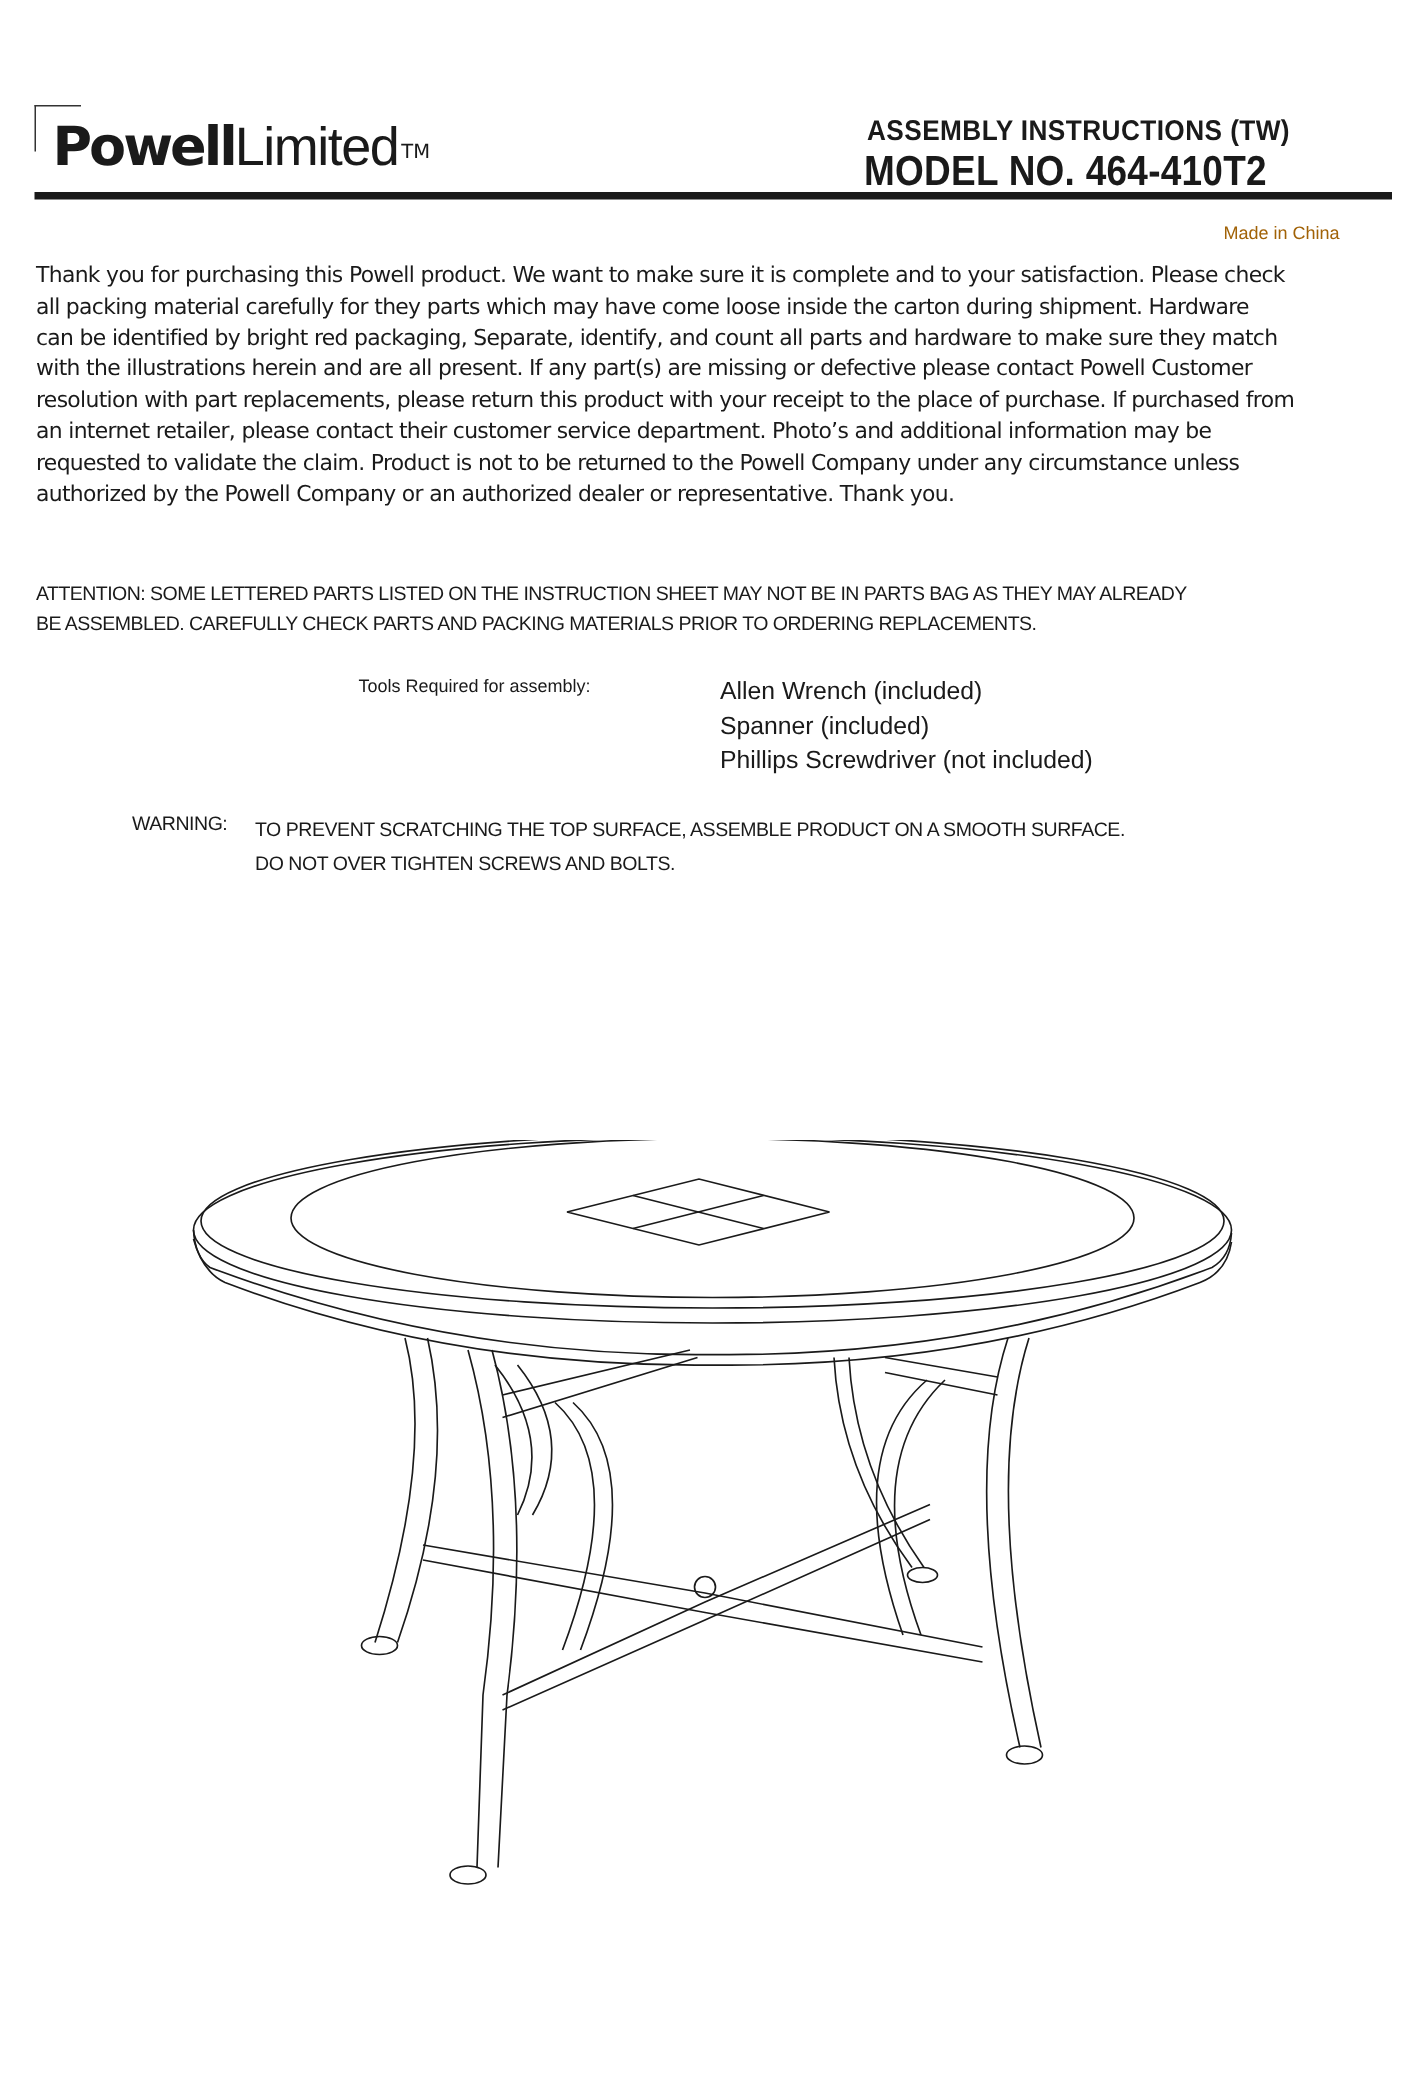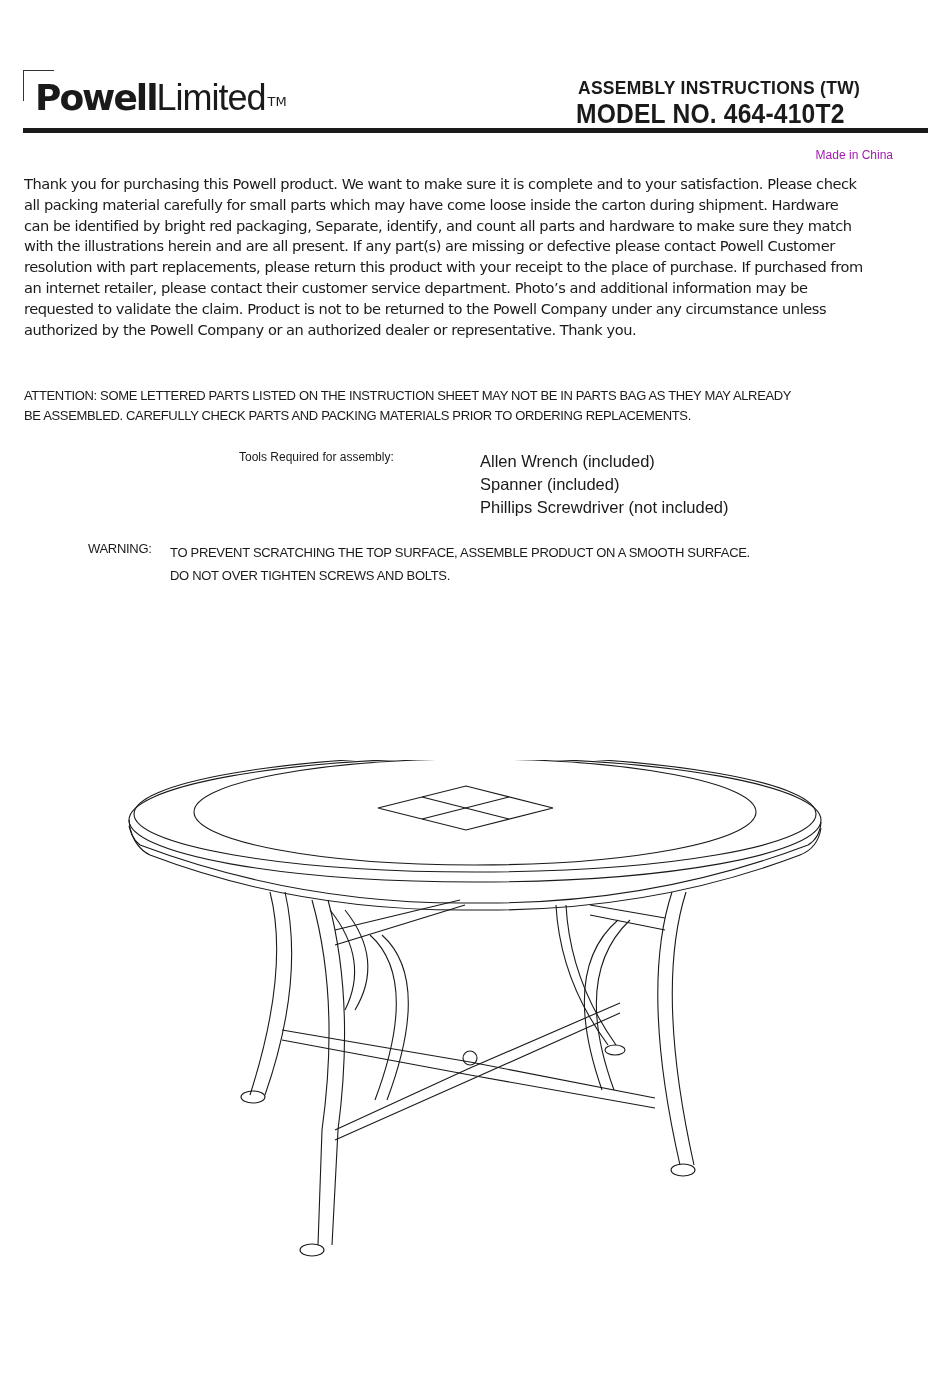--- a/index.html
+++ b/index.html
@@ -11,21 +11,21 @@
   .logo-box { left: 23px; top: 70px; width: 30px; height: 30px; border: 1.4px solid #333; border-right: none; border-bottom: none; }
   .logo { left: 35px; top: 78px; font-size: 36px; line-height: 40px; letter-spacing: -1.5px; white-space: nowrap; }
   .logo .bold { font-weight: bold; letter-spacing: -2px; }
   .logo .light { font-weight: normal; font-family: Liberation Sans, sans-serif; letter-spacing: -1px; }
   .logo .tm { font-size: 13px; vertical-align: top; position: relative; top: 4px; margin-left: 2px; letter-spacing: 0; }
 
   .title1 { left: 578px; top: 77px; font-family: "Liberation Sans", sans-serif; font-weight: bold; font-size: 19px; letter-spacing: 0.3px; transform: scaleX(0.92); transform-origin: left; white-space: nowrap; }
   .title2 { left: 576px; top: 98px; font-family: "Liberation Sans", sans-serif; font-weight: bold; font-size: 28px; letter-spacing: 0.2px; transform: scaleX(0.88); transform-origin: left; white-space: nowrap; }
 
   .rule { left: 23px; top: 128px; width: 905px; height: 5px; background: #1a1a1a; }
-  .made { right: 57px; top: 148px; font-size: 12px; color: #a21caf; font-family: "Liberation Sans", sans-serif; margin-left: 36px; }
+  .made { right: 57px; top: 148px; font-size: 12px; color: #a16207; font-family: "Liberation Sans", sans-serif; margin-left: 36px; }
 
   
   .intro { left: 24px; top: 174px; width: 905px; font-size: 14.6px; line-height: 20.8px; font-family: "DejaVu Sans", sans-serif; letter-spacing: -0.45px; }
   .intro div { white-space: nowrap; }
 
   .attn { left: 24px; top: 386px; font-size: 13px; line-height: 19.5px; font-family: "Liberation Sans", sans-serif; letter-spacing: -0.35px; }
   .attn div { white-space: nowrap; }
 
   .tools-label { left: 239px; top: 450px; font-size: 12px; font-family: "Liberation Sans", sans-serif; white-space: nowrap; }
   .tools-list { left: 480px; top: 450px; font-size: 16.5px; line-height: 22.8px; font-family: "Liberation Sans", sans-serif; }
@@ -47,21 +47,21 @@
 </div>
 
 <div class="abs title1">ASSEMBLY INSTRUCTIONS (TW)</div>
 <div class="abs title2">MODEL NO. 464-410T2</div>
 
 <div class="abs rule"></div>
 <div class="abs made">Made in China</div>
 
 <div class="abs intro">
   <div>Thank you for purchasing this Powell product. We want to make sure it is complete and to your satisfaction. Please check</div>
-  <div>all packing material carefully for small parts which may have come loose inside the carton during shipment. Hardware</div>
+  <div>all packing material carefully for they parts which may have come loose inside the carton during shipment. Hardware</div>
   <div>can be identified by bright red packaging, Separate, identify,  and count all parts and hardware to make sure they match</div>
   <div>with the illustrations herein and are all present.  If any part(s) are missing or defective please contact Powell Customer</div>
   <div>resolution with part replacements, please return this product with your receipt to the place of purchase. If purchased from</div>
   <div>an internet retailer, please contact their customer service department. Photo’s and additional information may be</div>
   <div>requested to validate the claim. Product is not to be returned to the Powell Company under any circumstance unless</div>
   <div>authorized by the Powell Company or an authorized  dealer or representative. Thank you.</div>
 </div>
 
 <div class="abs attn">
   <div>ATTENTION: SOME LETTERED PARTS LISTED ON THE INSTRUCTION SHEET MAY NOT BE IN PARTS BAG AS THEY MAY ALREADY</div>

